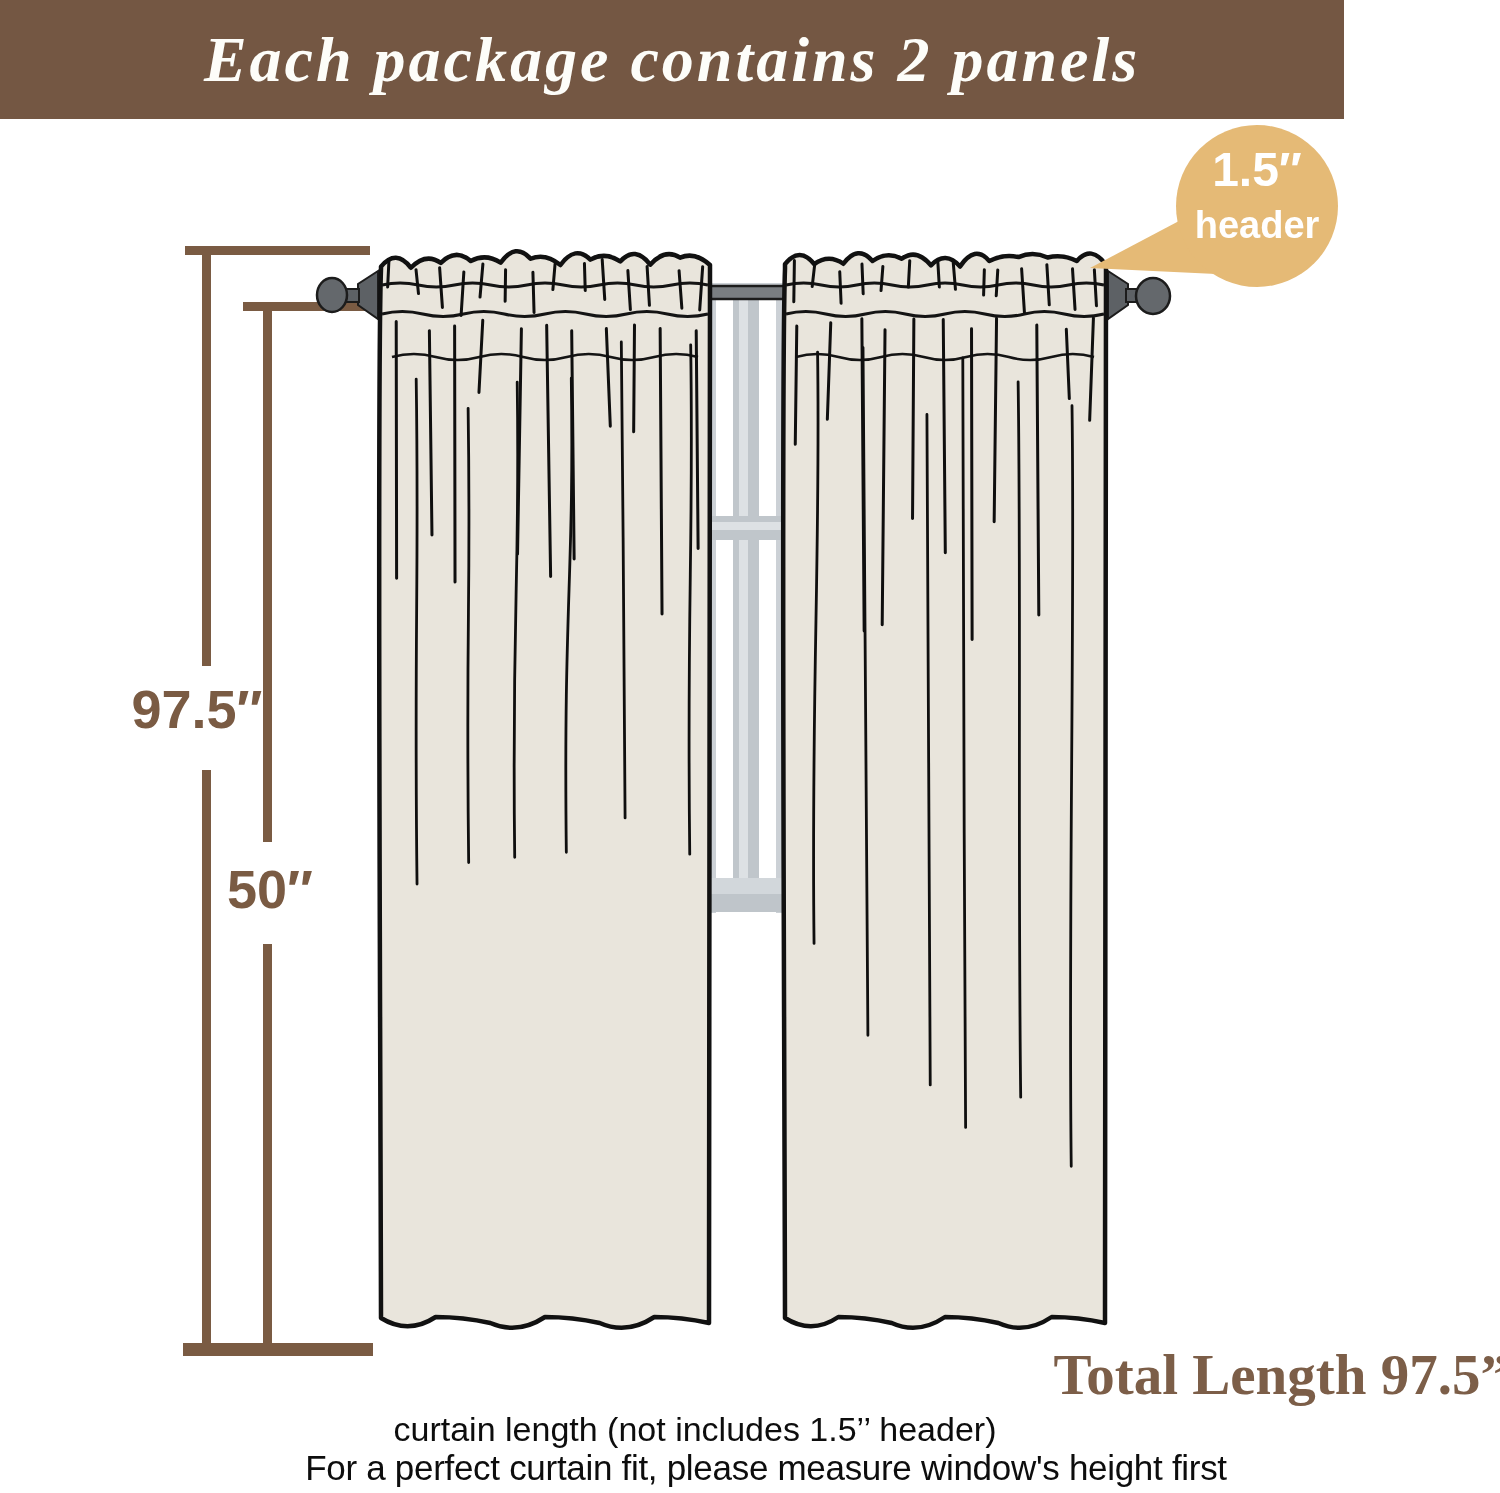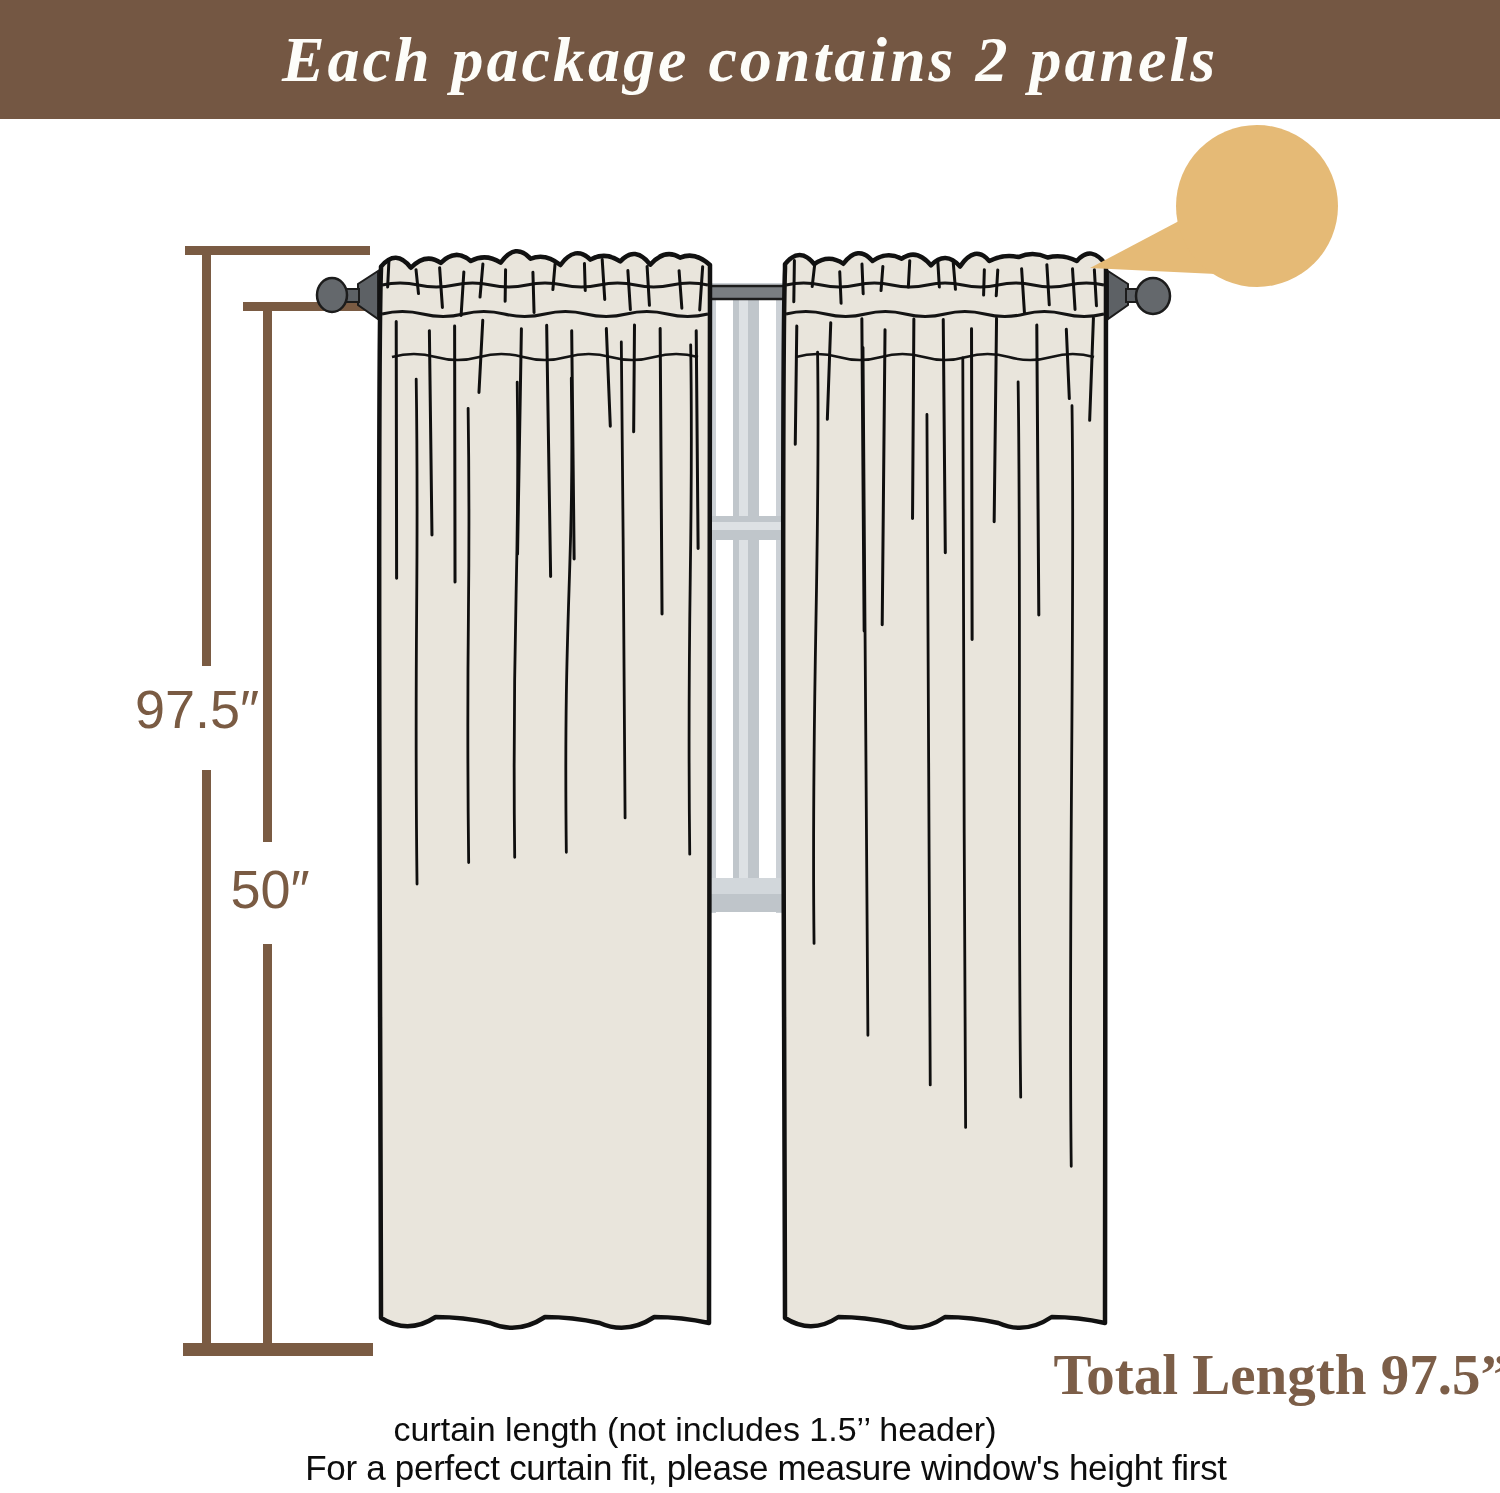--- a/index.html
+++ b/index.html
@@ -1,32 +1,32 @@
 <!DOCTYPE html>
 <html style="--c-banner: #745743; --c-brown: #7a5b43; --c-title: #7c5e48;"><head>
 <meta charset="utf-8">
 <style>
   html,body{margin:0;padding:0;background:#fff;}
   .page{
     position:relative;width:1500px;height:1493px;overflow:hidden;
     background:#fff;font-family:"Liberation Sans",sans-serif;
   }
   .banner{
-    position:absolute;left:0;top:0;width:1500px;height:119px;
+    position:absolute;left:0;top:0;width:1344px;height:119px;
     background:var(--c-banner,#745743);
     display:flex;align-items:center;justify-content:center;
   }
   .banner-title{
     font-family:"Liberation Serif",serif;font-style:italic;font-weight:bold;
     font-size:64px;color:#fdfdf9;letter-spacing:3px;white-space:nowrap;
   }
   #diagram-svg{position:absolute;left:0;top:119px;width:1500px;height:1374px;}
   .m-label{
     position:absolute;width:180px;text-align:center;
-    font-weight:normal;font-size:54px;color:var(--c-brown,#7a5b43);
+    font-weight:bold;font-size:54px;color:var(--c-brown,#7a5b43);
     line-height:1;white-space:nowrap;
   }
   .callout-text{
     position:absolute;left:1172px;top:146px;width:170px;
     text-align:center;color:#ffffff;font-weight:bold;line-height:1;
   }
   .callout-line1{font-size:48px;margin-bottom:12px;}
   .callout-line2{font-size:38px;}
   .footer-title{
     position:absolute;left:0;top:1346px;width:1480px;text-align:right;
@@ -161,17 +161,21 @@
       <g>
         <polygon points="1090,268 1196,212 1216,274" fill="#e5ba76"></polygon>
         <circle cx="1257" cy="206" r="81" fill="#e5ba76"></circle>
       </g>
     </svg>
 
   <div class="m-label" style="left:107px;top:682px">97.5″</div>
 
   <div class="m-label" style="left:180px;top:862px">50″</div>
 
+  <div class="callout-text">
+    <div class="callout-line1">1.5″</div>
+    <div class="callout-line2">header</div>
+  </div>
 
   <div class="footer-title">Total Length 97.5”</div>
   <div class="footer-cap1">curtain length (not includes 1.5’’ header)</div>
   <div class="footer-cap2">For a perfect curtain fit, please measure window's height first</div>
 </div>
 
 </body></html>

